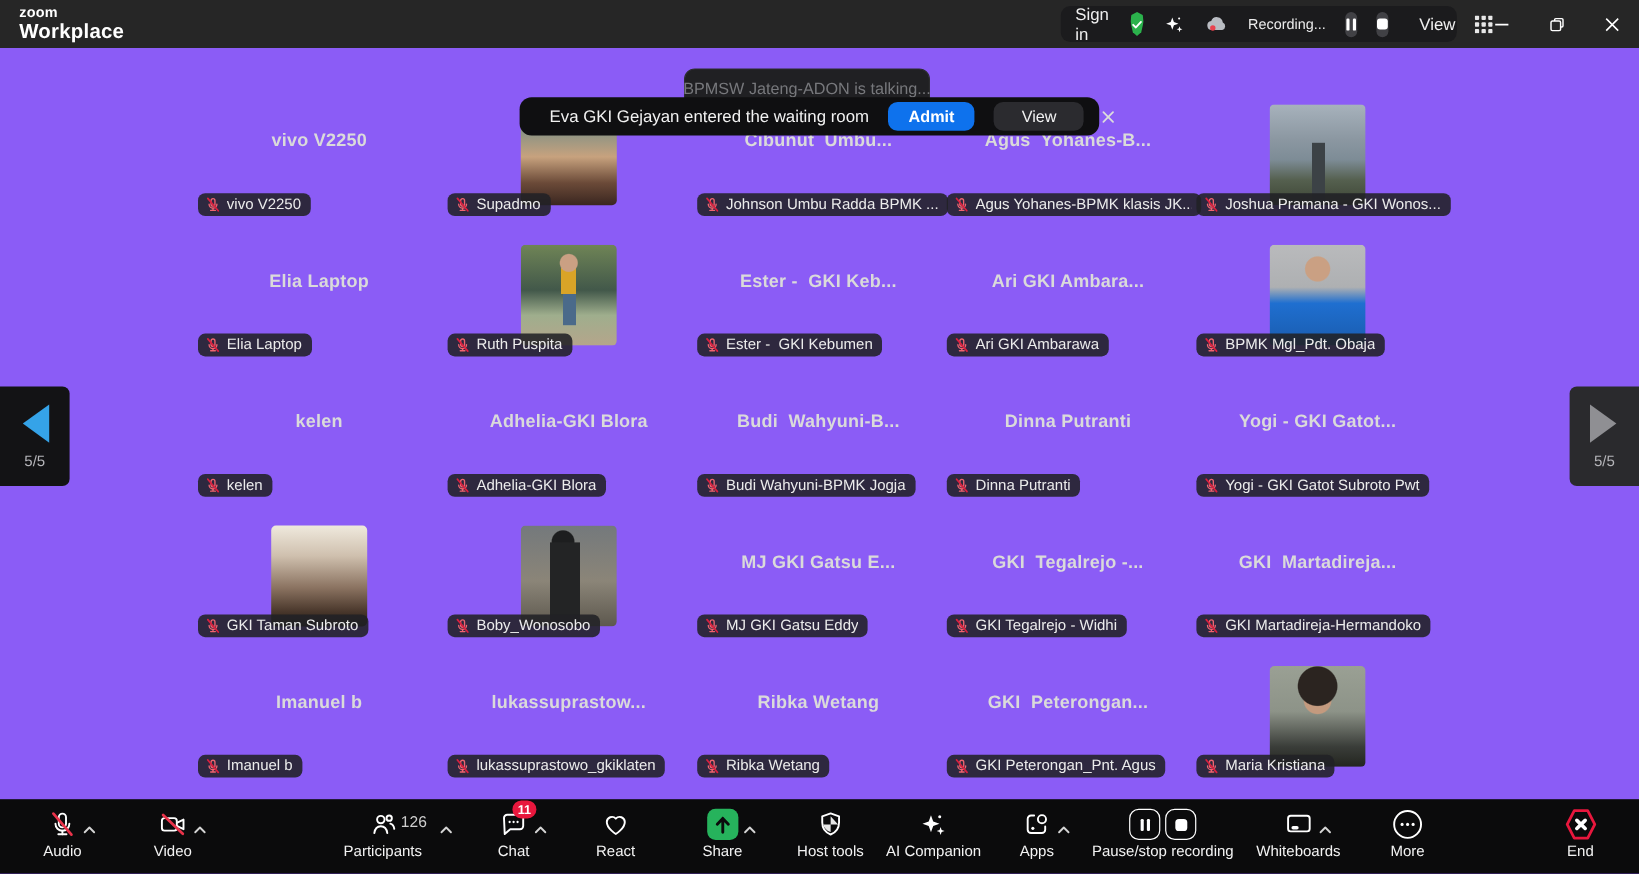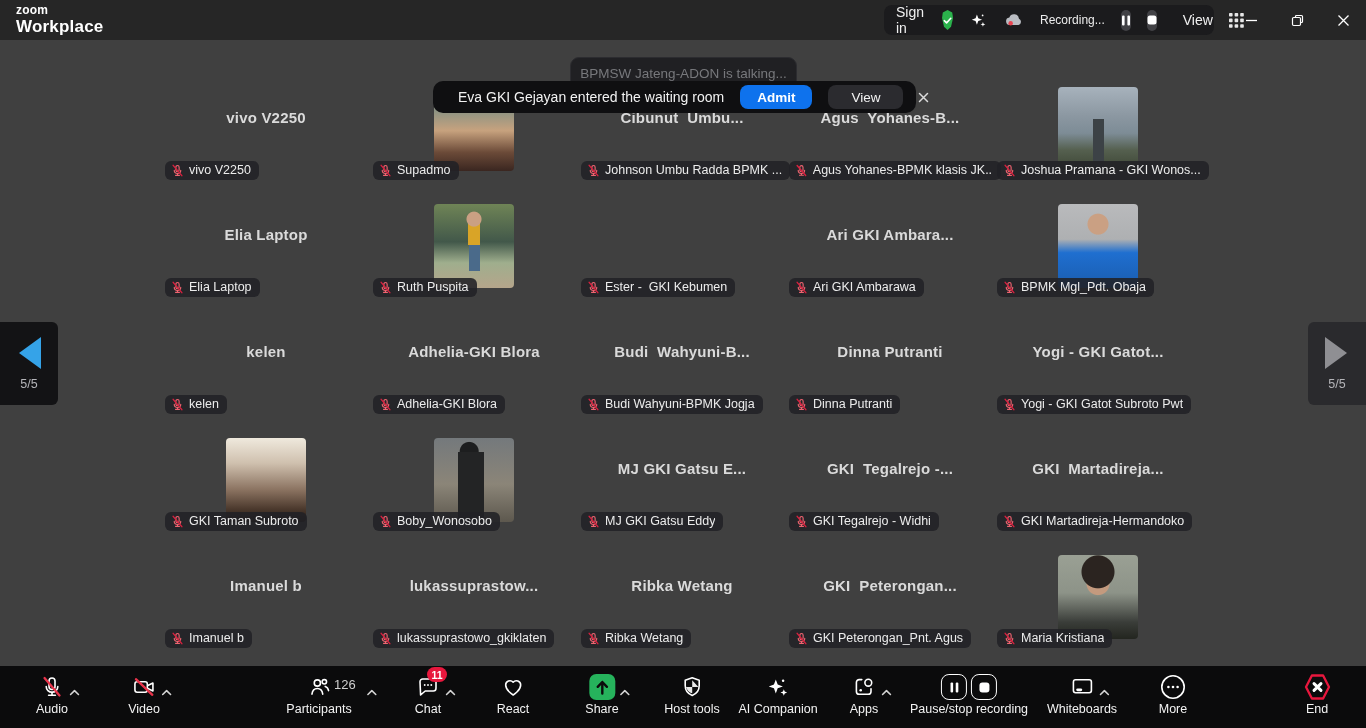--- a/index.html
+++ b/index.html
@@ -1,37 +1,37 @@
 <!DOCTYPE html>
 <html><head>
 <meta charset="utf-8">
 <style>
   * { margin:0; padding:0; box-sizing:border-box; }
   html,body { background:#000; }
   body { font-family:"Liberation Sans", sans-serif; }
-  .app { position:relative; width:1366px; height:728px; background:#404040; overflow:hidden; color:#fff; }
+  .app { position:relative; width:1366px; height:728px; background:#8b5cf6; overflow:hidden; color:#fff; }
 
   
   .titlebar { position:absolute; left:0; top:0; width:1366px; height:40px; background:#262626; }
   .brand { position:absolute; left:16px; top:4px; line-height:1; }
   .brand .b-top { font-size:12px; font-weight:bold; color:#fff; letter-spacing:.2px; }
   .brand .b-bottom { font-size:17px; font-weight:bold; color:#fff; margin-top:2px; letter-spacing:.2px; }
   .tb-cluster { position:absolute; left:884px; top:5px; height:30px; width:330px; background:#1b1b1d; border-radius:8px;
                 display:flex; align-items:center; padding:0 12px; gap:16px; }
   .signin { font-size:14px; color:#f0f0f0; margin-right:2px; cursor:default; }
   .shield-badge { width:19px; height:20px; background:#2bb24c; display:flex; align-items:center; justify-content:center;
                   clip-path:polygon(50% 0,93% 12%,100% 40%,82% 84%,50% 100%,18% 84%,0 40%,7% 12%); }
   .rec-label { font-size:12px; color:#ececec; }
   .mini-btn { width:24px; height:21px; background:#414145; border-radius:5px; display:flex; align-items:center; justify-content:center; }
   .view-label { font-size:14px; color:#f0f0f0; margin-left:10px; }
   .win-btn { position:absolute; top:0; width:46px; height:40px; display:flex; align-items:center; justify-content:center; }
   .win-min { left:1228px; } .win-max { left:1274px; } .win-close { left:1320px; }
 
   
-  .toast { position:absolute; left:570px; top:57px; width:227px; height:34px; background:#202023; border:1px solid #2c2c30;
+  .toast { position:absolute; left:570px; top:57px; width:205px; height:34px; background:#202023; border:1px solid #2c2c30;
            border-radius:9px; z-index:5; display:flex; justify-content:center; padding-top:8px; }
   .toast span { font-size:13.5px; color:#77787c; white-space:nowrap; }
   .banner { position:absolute; left:433px; top:81px; width:483px; height:32px; background:#0f0f11; border-radius:10px; z-index:6;
             display:flex; align-items:center; padding:0 14px 0 25px; }
   .banner .msg { font-size:14px; color:#f2f2f2; white-space:nowrap; }
   .btn-admit { margin-left:16px; background:#0e72ed; color:#fff; font-weight:bold; font-size:13.5px; border:none;
                border-radius:8px; height:24px; padding:0 17px; cursor:pointer; font-family:inherit; }
   .btn-bview { margin-left:16px; background:#2b2b2f; color:#f2f2f2; font-size:13.5px; border:none;
                border-radius:8px; height:24px; padding:0 23px; cursor:pointer; font-family:inherit; }
   .banner .close { margin-left:15px; display:flex; align-items:center; cursor:pointer; }
@@ -280,20 +280,21 @@
                 <rect x="9" y="2.8" width="6" height="11.5" rx="3"></rect>
                 <path d="M6 11.5a6 6 0 0 0 12 0"></path>
                 <path d="M12 17.5v3.4M8.4 20.9h7.2"></path>
               </g>
               <line x1="4" y1="2.5" x2="20" y2="21.5" stroke="#d8203f" stroke-width="2.7" stroke-linecap="round"></line>
             </svg></span>
           <span>Ruth Puspita</span>
         </div>
       </div>
       <div class="tile">
+        <div class="center-name">Ester -  GKI Keb...</div>
         <div class="pill">
           <span style="display: flex;"><svg width="13" height="13" viewBox="0 0 24 24">
               <g fill="none" stroke="#ef6470" stroke-width="2.1" stroke-linecap="round">
                 <rect x="9" y="2.8" width="6" height="11.5" rx="3"></rect>
                 <path d="M6 11.5a6 6 0 0 0 12 0"></path>
                 <path d="M12 17.5v3.4M8.4 20.9h7.2"></path>
               </g>
               <line x1="4" y1="2.5" x2="20" y2="21.5" stroke="#d8203f" stroke-width="2.7" stroke-linecap="round"></line>
             </svg></span>
           <span>Ester -  GKI Kebumen</span>

